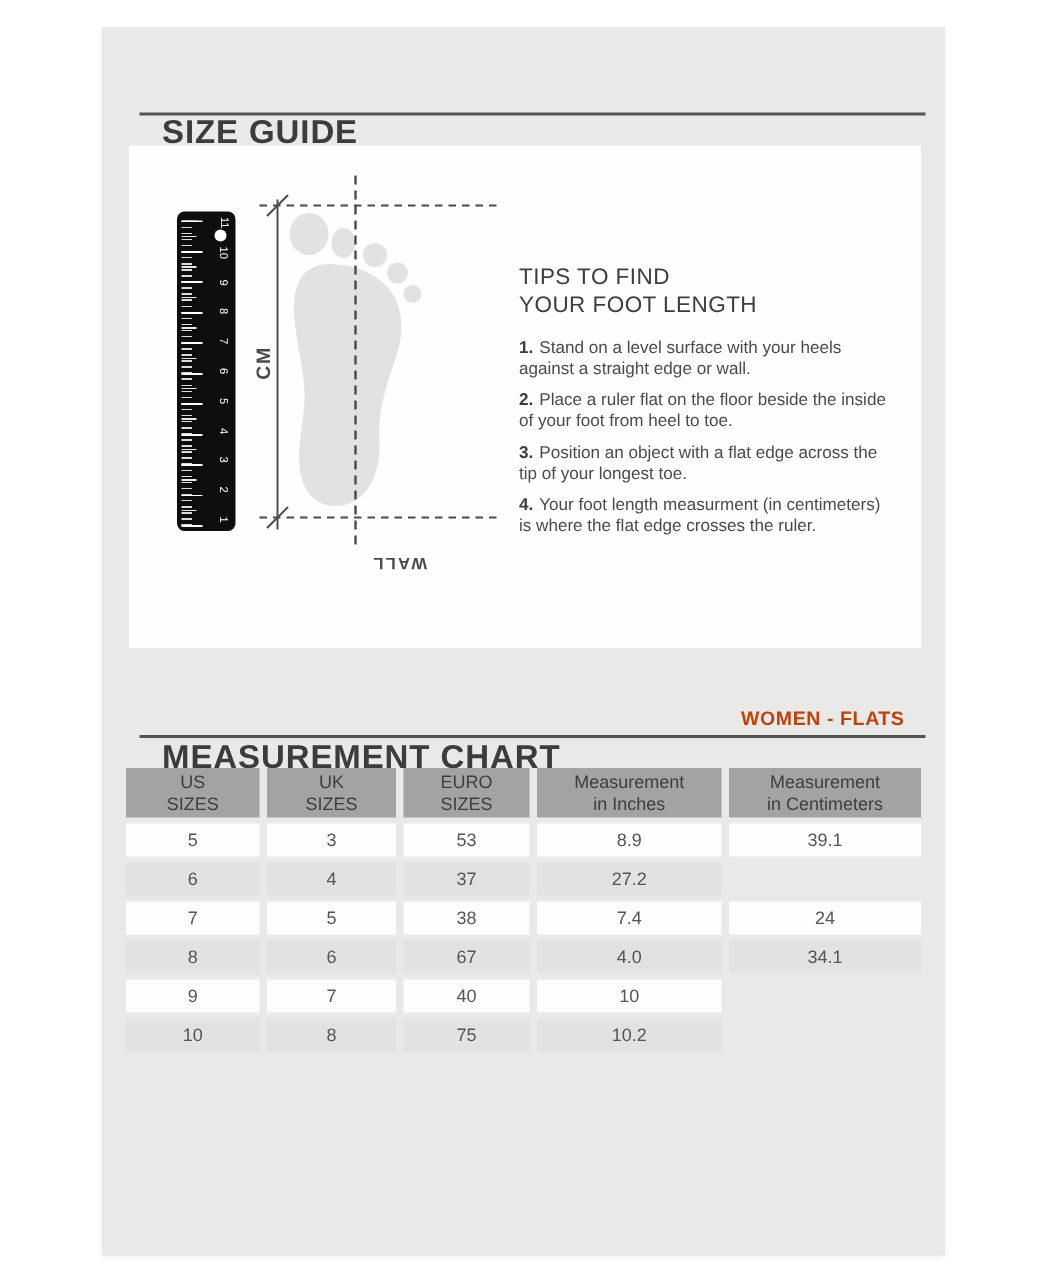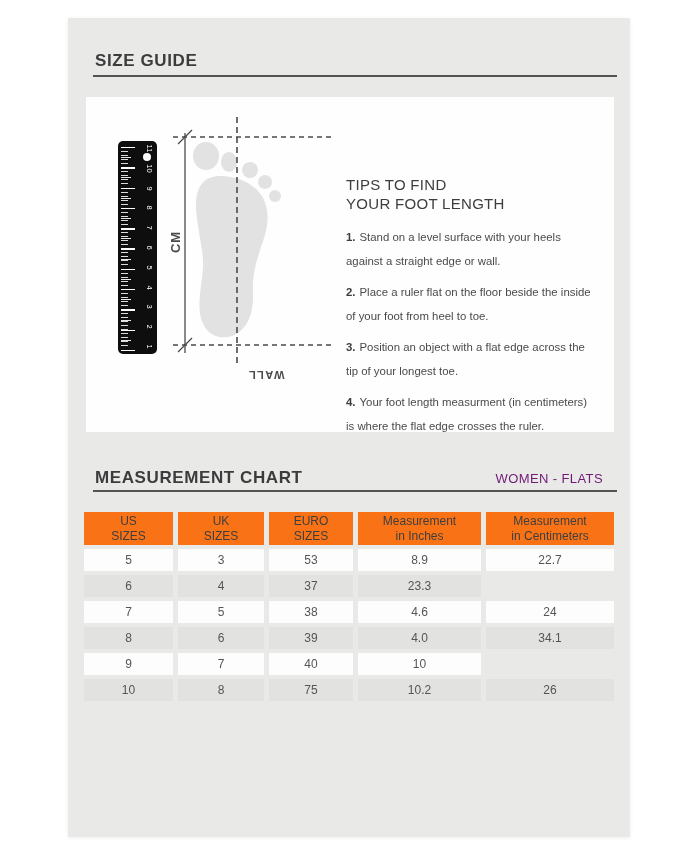--- a/index.html
+++ b/index.html
@@ -2,22 +2,22 @@
 <html><head>
 <meta charset="utf-8">
 <style>
   * { margin:0; padding:0; box-sizing:border-box; }
   html,body { width:700px; height:855px; background:#ffffff;
     font-family:"Liberation Sans", sans-serif; position:relative; overflow:hidden; }
 
   .panel { position:absolute; left:68px; top:18px; width:562px; height:819px;
     background:#e9e9e8; box-shadow:0 1px 4px rgba(0,0,0,.07); }
 
-  .h-title { position:absolute; left:27px; font-size:17px; font-weight:bold;
-    letter-spacing:.6px; color:#3c3c3c; }
+  .h-title { position:absolute; left:40px; font-size:22px; font-weight:bold;
+    letter-spacing:.6px; color:#3c3c3c;margin-top:24px; }
   #size-guide-title { top:33px; }
   .rule { position:absolute; left:25px; width:524px; height:2px; background:#535353; }
   #rule1 { top:57px; }
   #rule2 { top:472px; }
 
   
   .diagram-box { position:absolute; left:18px; top:79px; width:528px; height:335px;
     background:#fefefe; }
   .diagram-svg { position:absolute; left:0; top:0; }
 
@@ -40,32 +40,32 @@
   .cm-label { position:absolute; left:74px; top:138px; width:30px; height:14px;
     text-align:center; font-size:13px; font-weight:bold; letter-spacing:1px; color:#4a4a4a;
     transform:rotate(-90deg); }
   .wall-label { position:absolute; left:160px; top:270px; width:40px; height:14px;
     text-align:center; font-size:11px; font-weight:bold; letter-spacing:1.5px; color:#4a4a4a;
     transform:rotate(180deg); }
 
   .tips { position:absolute; left:260px; top:79px; width:250px; }
   .tips-heading { font-size:15px; font-weight:normal; color:#3d3d3d; line-height:18.5px;
     letter-spacing:.3px; white-space:pre-line; margin-bottom:12px; }
-  .tip { font-size:11.4px; line-height:24px; color:#4a4a4a; margin-bottom:7px; }
+  .tip { font-size:11.4px; line-height:14px; color:#4a4a4a; margin-bottom:7px; }
   .tip b { color:#3d3d3d; margin-right:4px; }
 
   
   #chart-title { top:450px; }
   .category-label { position:absolute; right:27px; top:453px; font-size:13px;
-    font-weight:normal; letter-spacing:.4px; color:#701a75;margin-left:18px; }
+    font-weight:bold; letter-spacing:.4px; color:#c2410c;margin-left:18px; }
 
   .size-table { position:absolute; left:16px; top:494px; width:532px; }
   .thead, .trow { display:grid; grid-template-columns:89px 86px 84px 123px 128px;
     column-gap:5px; margin-bottom:4px; }
-  .thcell { background:#f97316; color:#3e3e3e; font-size:12px; line-height:15px;
+  .thcell { background:#a3a3a3; color:#3e3e3e; font-size:12px; line-height:15px;
     height:33px; display:flex; align-items:center; justify-content:center;
     text-align:center; white-space:pre-line; }
   .tcell { height:22px; display:flex; align-items:center; justify-content:center;
     font-size:12px; color:#555555; }
   .tbody .trow:nth-of-type(odd) .tcell { background:#fdfdfd; }
   .tbody .trow:nth-of-type(even) .tcell { background:#e2e2e0; }
 </style>
 </head>
 <body>
 
@@ -185,56 +185,55 @@
         <div class="thcell">Measurement
 in Centimeters</div>
       </div>
     <div class="tbody">
 
         <div class="trow">
           <div class="tcell">5</div>
           <div class="tcell">3</div>
           <div class="tcell">53</div>
           <div class="tcell">8.9</div>
-          <div class="tcell">22.7</div>
+          <div class="tcell">39.1</div>
         </div>
 
         <div class="trow">
           <div class="tcell">6</div>
           <div class="tcell">4</div>
           <div class="tcell">37</div>
-          <div class="tcell">23.3</div>
+          <div class="tcell">27.2</div>
         </div>
 
         <div class="trow">
           <div class="tcell">7</div>
           <div class="tcell">5</div>
           <div class="tcell">38</div>
-          <div class="tcell">4.6</div>
+          <div class="tcell">7.4</div>
           <div class="tcell">24</div>
         </div>
 
         <div class="trow">
           <div class="tcell">8</div>
           <div class="tcell">6</div>
-          <div class="tcell">39</div>
+          <div class="tcell">67</div>
           <div class="tcell">4.0</div>
           <div class="tcell">34.1</div>
         </div>
 
         <div class="trow">
           <div class="tcell">9</div>
           <div class="tcell">7</div>
           <div class="tcell">40</div>
           <div class="tcell">10</div>
         </div>
 
         <div class="trow">
           <div class="tcell">10</div>
           <div class="tcell">8</div>
           <div class="tcell">75</div>
           <div class="tcell">10.2</div>
-          <div class="tcell">26</div>
         </div>
       </div>
   </div>
 
 </div>
 
 </body></html>

